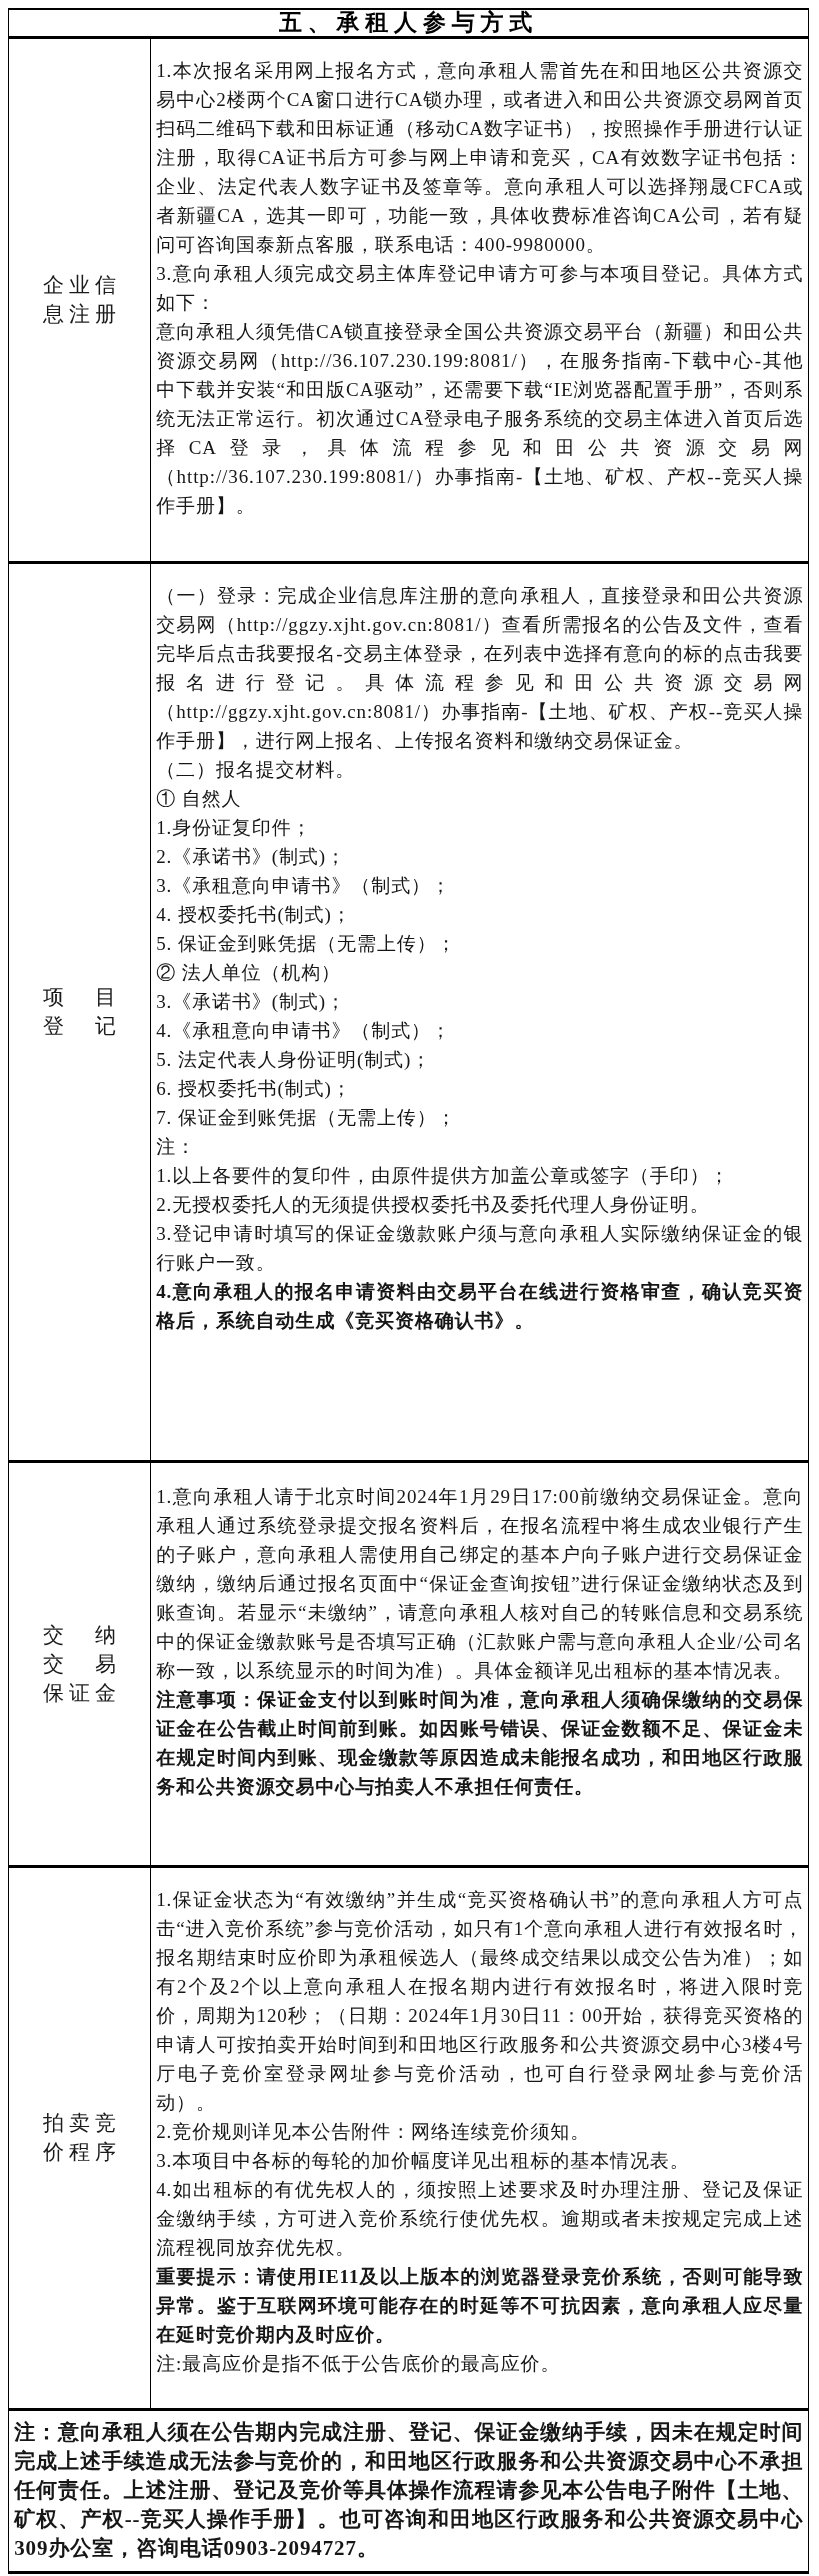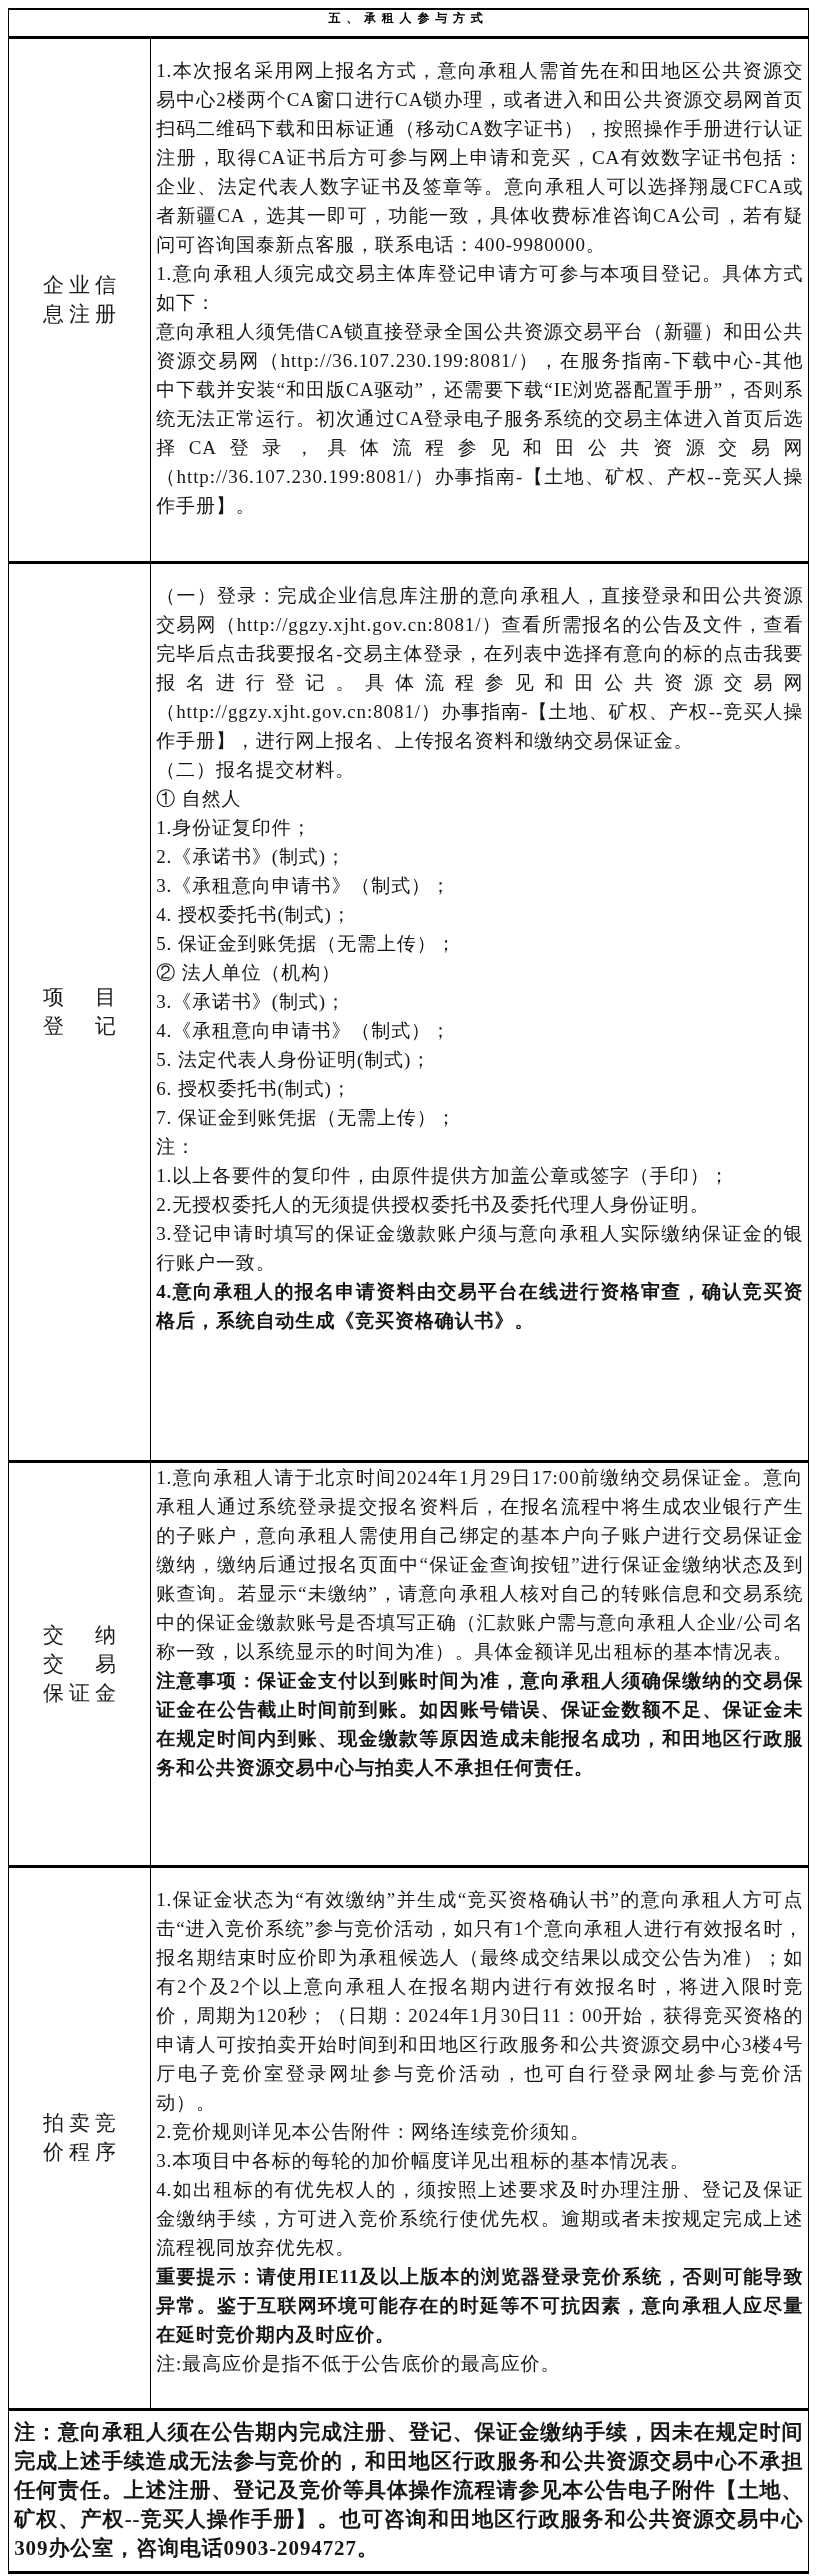--- a/index.html
+++ b/index.html
@@ -20,24 +20,24 @@
     box-sizing: border-box;
     border-left: 1.7px solid #000;
     border-right: 1.7px solid #000;
     border-top: 2.9px solid #000;
     border-bottom: 3.5px solid #000;
     background: #fff;
   }
   .title-row {
     height: 26.5px;
     display: flex;
-    align-items: flex-start;
+    align-items: center;
     justify-content: center;
     border-bottom: 3.5px solid #000;
-    font-size: 12px;
+    font-size: 23px;
     font-weight: bold;
     letter-spacing: 5.8px;
     color: #000;
   }
   .row {
     display: flex;
     align-items: stretch;
   }
   .row + .row { border-top: 3.5px solid #000; }
   .header-cell {
@@ -66,21 +66,21 @@
     line-height: 29px;
   }
   .content-cell p {
     margin: 0;
     text-align: justify;
   }
   .bold { font-weight: bold; }
   .mh-0 { min-height: 522px; }
   .mh-1 { min-height: 896px; }
   .mh-2 { min-height: 402px; }
-  .mh-2 .content-cell { padding-top: 0; padding-bottom: 2.3px; }
+  .mh-2 .content-cell { padding-top: 19px; padding-bottom: 2.3px; }
   .mh-3 { min-height: 540px; }
   .footer-row {
     border-top: 3.5px solid #000;
     min-height: 154px;
     box-sizing: border-box;
     padding: 7px 4.6px 8px 5.2px;
     font-size: 21px;
     letter-spacing: 0.9px;
     line-height: 29px;
   }
@@ -102,21 +102,21 @@
             <span>信</span>
           </div>
           <div class="header-line">
             <span>息</span>
             <span>注</span>
             <span>册</span>
           </div>
         </div>
         <div class="content-cell">
           <p>1.本次报名采用网上报名方式，意向承租人需首先在和田地区公共资源交易中心2楼两个CA窗口进行CA锁办理，或者进入和田公共资源交易网首页扫码二维码下载和田标证通（移动CA数字证书），按照操作手册进行认证注册，取得CA证书后方可参与网上申请和竞买，CA有效数字证书包括：企业、法定代表人数字证书及签章等。意向承租人可以选择翔晟CFCA或者新疆CA，选其一即可，功能一致，具体收费标准咨询CA公司，若有疑问可咨询国泰新点客服，联系电话：400-9980000。</p>
-          <p>1.意向承租人须完成交易主体库登记申请方可参与本项目登记。具体方式如下：</p>
+          <p>3.意向承租人须完成交易主体库登记申请方可参与本项目登记。具体方式如下：</p>
           <p>意向承租人须凭借CA锁直接登录全国公共资源交易平台（新疆）和田公共资源交易网（http://36.107.230.199:8081/），在服务指南-下载中心-其他中下载并安装“和田版CA驱动”，还需要下载“IE浏览器配置手册”，否则系统无法正常运行。初次通过CA登录电子服务系统的交易主体进入首页后选择CA登录，具体流程参见和田公共资源交易网（http://36.107.230.199:8081/）办事指南-【土地、矿权、产权--竞买人操作手册】。</p>
         </div>
       </div>
       <div class="row mh-1">
         <div class="header-cell">
           <div class="header-line">
             <span>项</span>
             <span>目</span>
           </div>
           <div class="header-line">

